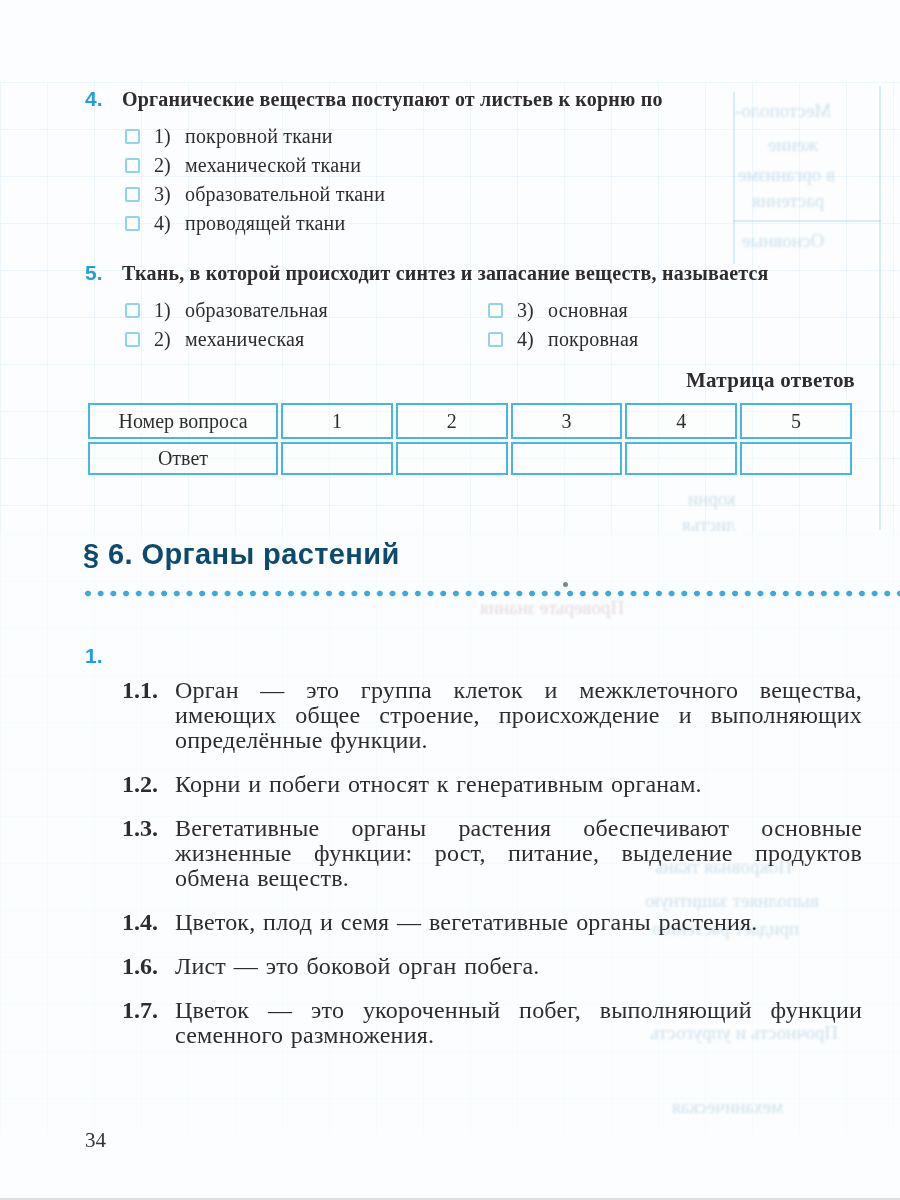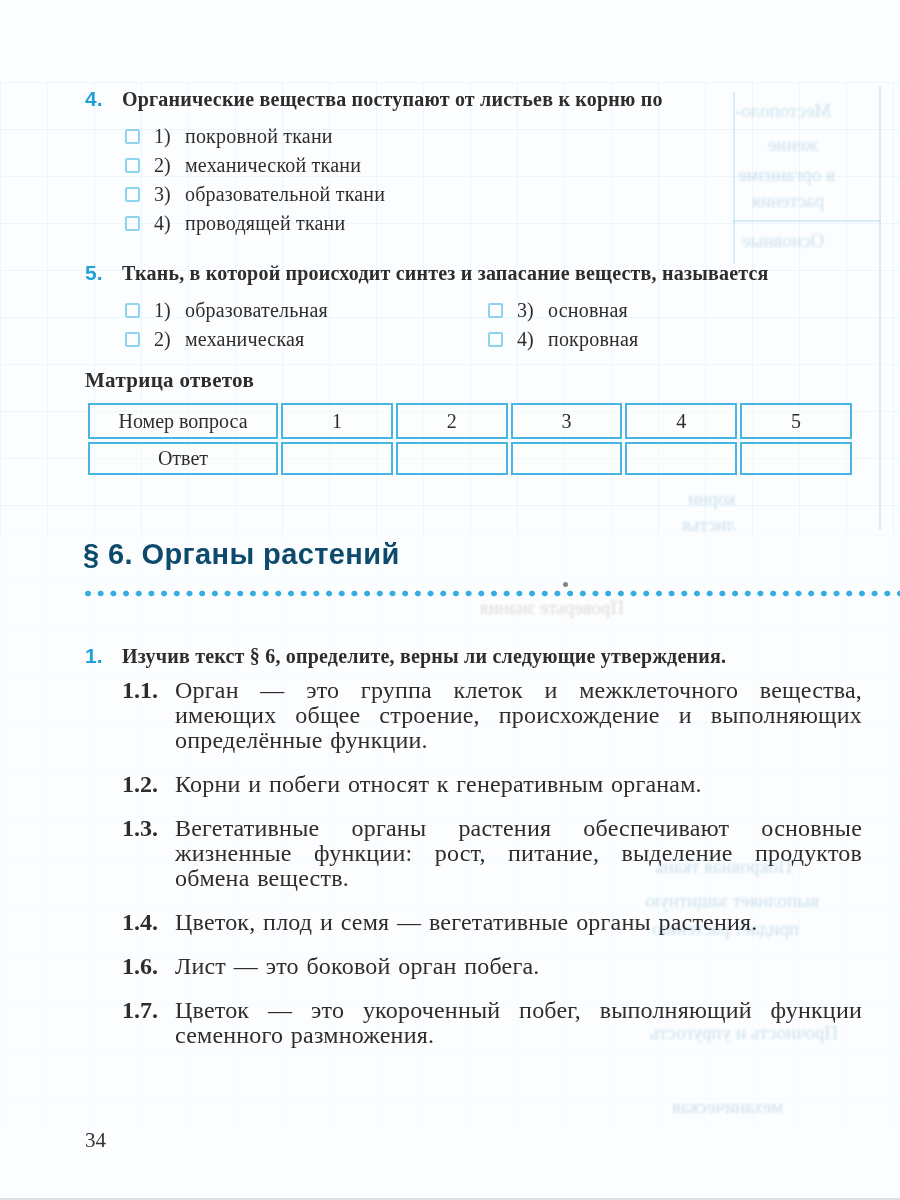--- a/index.html
+++ b/index.html
@@ -35,21 +35,21 @@
   .opt-row { display:flex; align-items:center; height:29px; }
   .checkbox {
     width:15px; height:15px; border:2px solid #8fd3ee; border-radius:2px;
     background:transparent; flex:0 0 15px; margin-right:14px; cursor:pointer;
   }
   .opt-num { font-size:20px; width:31px; flex:0 0 31px; }
   .opt-label { font-size:20px; letter-spacing:0.2px; }
   .opts-grid { display:grid; grid-template-columns:363px auto; margin:10px 0 0 40px; }
 
   
-  #matrix-title { width:770px; text-align:left; font-size:21px; font-weight:600; letter-spacing:0.3px; }
+  #matrix-title { width:770px; text-align:right; font-size:21px; font-weight:600; letter-spacing:0.3px; }
   table#matrix {
     width:770px; border-collapse:separate; border-spacing:3px; table-layout:fixed;
   }
   #matrix td {
     border:2px solid #49b5e5; text-align:center; vertical-align:middle;
     font-size:20px; background:rgba(255,255,255,0.35);
   }
   #matrix tr.r1 td { height:36px; }
   #matrix tr.r2 td { height:33px; }
 
@@ -204,21 +204,20 @@
   </tbody>
     </table>
 
   <h1 class="abs" id="section-heading" style="top:538px; left:83px;">§ 6. Органы растений</h1>
   <div class="abs" id="dots" style="top:590px; left:85px;"></div>
   <div class="abs" id="stray-dot" style="top:582px; left:563px;"></div>
 
   <section class="abs" style="top:643px; left:85px; width:779px;">
     <div class="q-row">
       <span class="q-num">1.</span>
-      <span class="q-prompt">Изучив текст § 6, определите, верны ли следующие утверждения.</span>
     </div>
     <div class="items">
       <div class="item">
         <span class="item-num">1.1.</span>
         <span class="item-text">Орган — это группа клеток и межклеточного вещества, имеющих общее строение, происхождение и выполняющих определённые функции.</span>
       </div>
       <div class="item">
         <span class="item-num">1.2.</span>
         <span class="item-text">Корни и побеги относят к генеративным органам.</span>
       </div>

